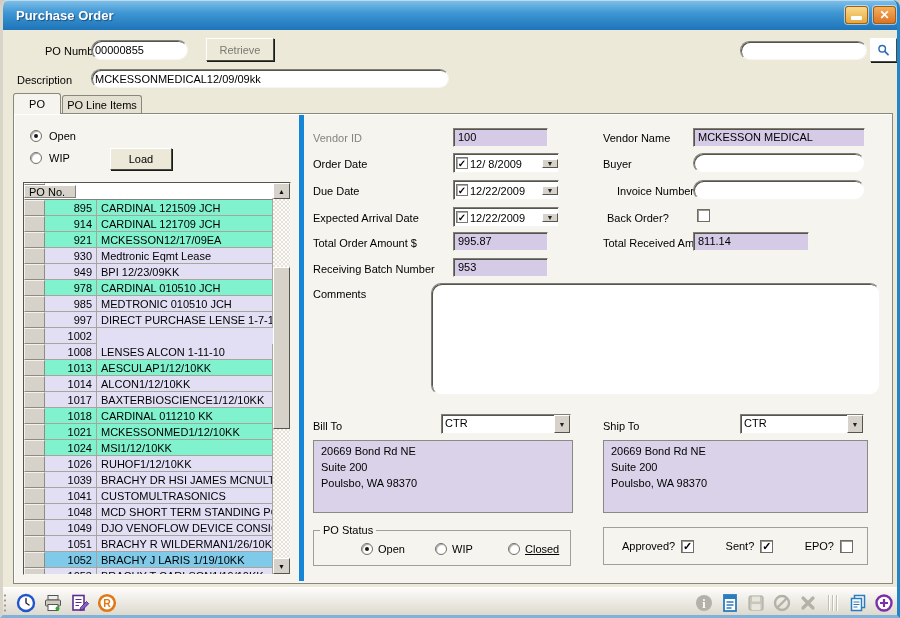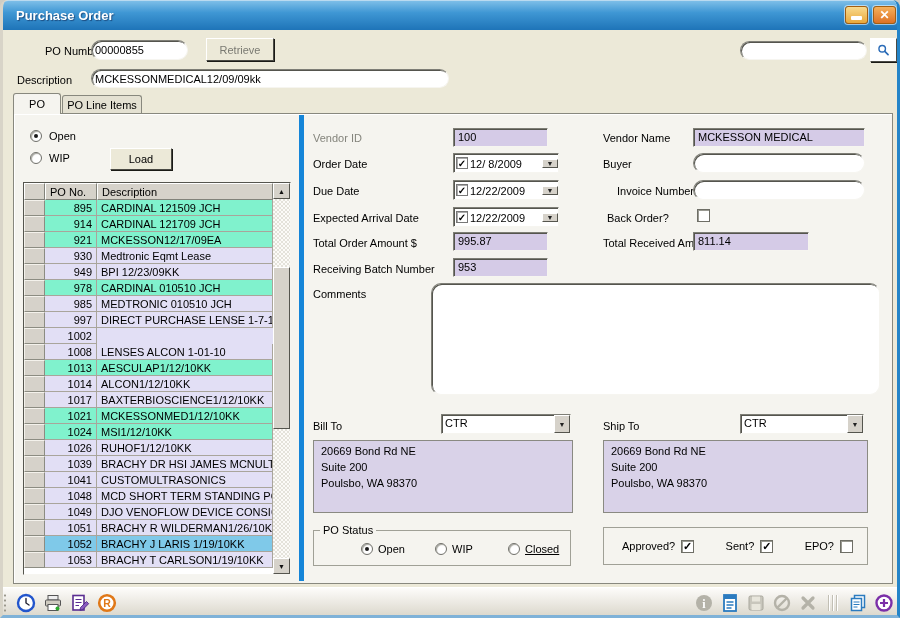--- a/index.html
+++ b/index.html
@@ -49,21 +49,21 @@
   .tab{position:absolute;border:1px solid #88887E;border-bottom:none;border-radius:3px 3px 0 0;
     display:flex;align-items:center;justify-content:center;}
   .tab.active{left:10px;top:93px;width:48px;height:21px;background:#F5F4EF;z-index:3;}
   .tab.inactive{left:59px;top:95px;width:80px;height:19px;background:#E4E1D2;z-index:1;}
   .tabpage{position:absolute;left:10px;top:113px;width:880px;height:471px;background:#F5F4EF;
     border:1px solid #88887E;box-shadow:inset 1px 1px 0 #FFF;z-index:2;}
   .divider{position:absolute;left:296px;top:115px;width:5px;height:466px;background:#1585D8;z-index:4;}
   
   .tbl{position:absolute;left:20px;top:182px;width:268px;height:393px;background:#fff;
     border:1px solid #55554E;border-right-color:#F6F5F0;border-bottom-color:#F6F5F0;overflow:hidden;z-index:5;}
-  .thead{display:flex;height:17px;width:249px;}
+  .thead{display:flex;height:17px;width:249px;flex-direction:column;}
   .thcell{background:#D6D2CA;border:1px solid;border-color:#FFF #82827A #82827A #FFF;
     display:flex;align-items:center;padding:0 4px;overflow:hidden;}
   .th0{width:21px;}.th1{width:52px;}.th2{flex:1;}
   .trow{display:flex;height:16px;width:249px;line-height:14px;}
   .rowhdr{width:21px;background:#D6D2CA;border:1px solid;border-color:#F4F2EC #8C8C82 #8C8C82 #F4F2EC;flex:none;}
   .cno{width:52px;text-align:right;padding:1px 4px 0 0;border-right:1px solid #A9A59B;border-bottom:1px solid #A9A59B;overflow:hidden;}
   .cdesc{flex:1;padding:1px 0 0 4px;border-right:1px solid #A9A59B;border-bottom:1px solid #A9A59B;overflow:hidden;white-space:nowrap;}
   .row-teal{background:#80F2CD;}
   .row-lav{background:#E2DFF5;}
   .row-sel{background:#7FC9E9;}
@@ -201,36 +201,41 @@
           <div class="cno">997</div>
           <div class="cdesc">DIRECT PURCHASE LENSE 1-7-10</div>
         </div>
         <div class="trow row-lav">
           <div class="rowhdr"></div>
           <div class="cno">1002</div>
         </div>
         <div class="trow row-lav">
           <div class="rowhdr"></div>
           <div class="cno">1008</div>
-          <div class="cdesc">LENSES ALCON 1-01-10</div>
+          <div class="cdesc">LENSES ALCON 1-11-10</div>
         </div>
         <div class="trow row-teal">
           <div class="rowhdr"></div>
           <div class="cno">1013</div>
           <div class="cdesc">AESCULAP1/12/10KK</div>
         </div>
         <div class="trow row-lav">
           <div class="rowhdr"></div>
           <div class="cno">1014</div>
           <div class="cdesc">ALCON1/12/10KK</div>
         </div>
         <div class="trow row-lav">
           <div class="rowhdr"></div>
           <div class="cno">1017</div>
           <div class="cdesc">BAXTERBIOSCIENCE1/12/10KK</div>
+        </div>
+        <div class="trow row-teal">
+          <div class="rowhdr"></div>
+          <div class="cno">1018</div>
+          <div class="cdesc">CARDINAL 011210 KK</div>
         </div>
         <div class="trow row-teal">
           <div class="rowhdr"></div>
           <div class="cno">1021</div>
           <div class="cdesc">MCKESSONMED1/12/10KK</div>
         </div>
         <div class="trow row-teal">
           <div class="rowhdr"></div>
           <div class="cno">1024</div>
           <div class="cdesc">MSI1/12/10KK</div>

